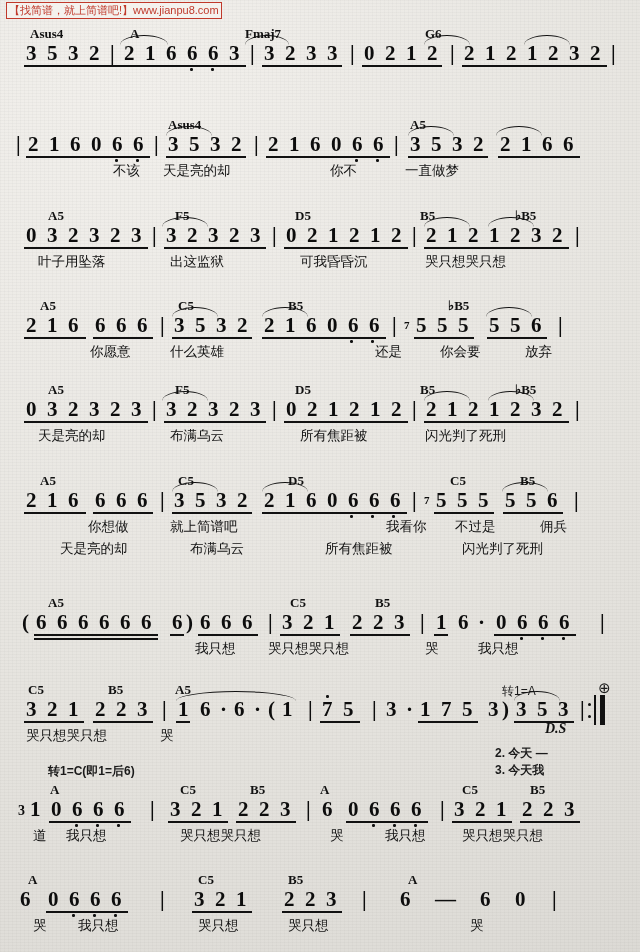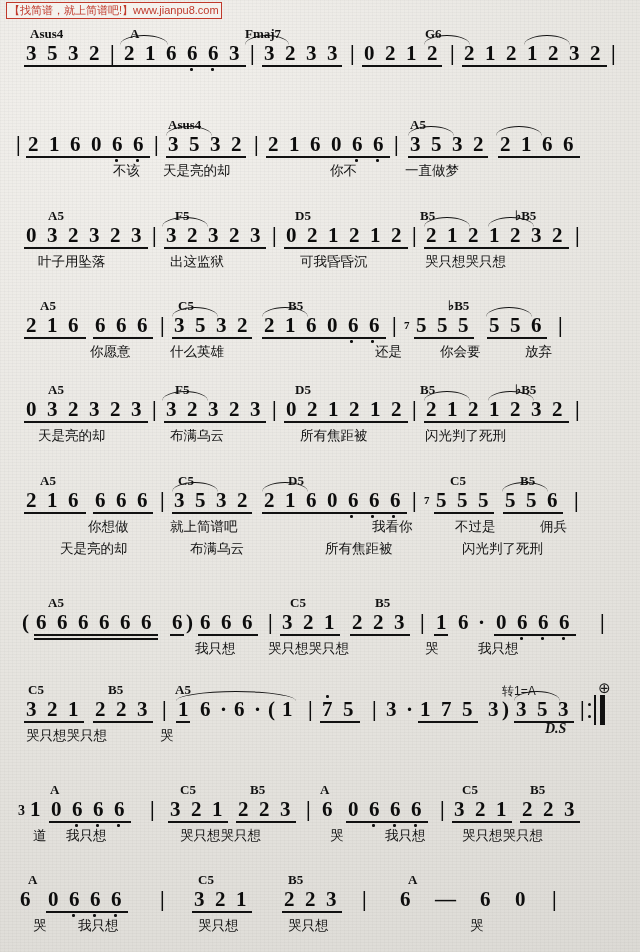--- a/index.html
+++ b/index.html
@@ -406,21 +406,21 @@
       <span class="slur" style="left:172px;top:-6px;width:46px;"></span>
       <span class="slur" style="left:262px;top:-6px;width:46px;"></span>
       <span class="slur" style="left:502px;top:-6px;width:46px;"></span>
       <span class="dotd" style="left:350px;top:27px;"></span>
       <span class="dotd" style="left:371px;top:27px;"></span>
       <span class="dotd" style="left:392px;top:27px;"></span>
     </div>
     <div class="lyricrow">
       <span class="abs" style="left:88px;">你想做</span>
       <span class="abs" style="left:170px;">就上简谱吧</span>
-      <span class="abs" style="left:372px;">我看你</span>
+      <span class="abs" style="left:386px;">我看你</span>
       <span class="abs" style="left:455px;">不过是</span>
       <span class="abs" style="left:540px;">佣兵</span>
     </div>
     <div class="lyricrow">
       <span class="abs" style="left:60px;">天是亮的却</span>
       <span class="abs" style="left:190px;">布满乌云</span>
       <span class="abs" style="left:325px;">所有焦距被</span>
       <span class="abs" style="left:462px;">闪光判了死刑</span>
     </div>
   </div>
@@ -530,20 +530,25 @@
       <span class="beam" style="left:514px;top:24px;width:60px;"></span>
       <span class="slur" style="left:176px;top:-6px;width:120px;"></span>
       <span class="slur" style="left:514px;top:-6px;width:46px;"></span>
       <span class="dotu" style="left:326px;top:-2px;"></span>
     </div>
     <div class="lyricrow">
       <span class="abs" style="left:26px;">哭只想哭只想</span>
       <span class="abs" style="left:160px;">哭</span>
       <span class="abs ital" style="left:545px;top:-6px;font-size:14px;">D.S</span>
     </div>
+    <div style="position:relative;height:36px;">
+      <span class="tag" style="left:495px;top:-4px;font-weight:bold;">2. 今天 —</span>
+      <span class="tag" style="left:495px;top:13px;font-weight:bold;">3. 今天我</span>
+      <span class="tag" style="left:48px;top:14px;font-weight:bold;">转1=C(即1=后6)</span>
+    </div>
   </div>
 
   <div class="system" style="top:782px;">
     <div class="chordrow">
       <span class="chord" style="left:50px;">A</span>
       <span class="chord" style="left:180px;">C5</span>
       <span class="chord" style="left:250px;">B5</span>
       <span class="chord" style="left:320px;">A</span>
       <span class="chord" style="left:462px;">C5</span>
       <span class="chord" style="left:530px;">B5</span>

